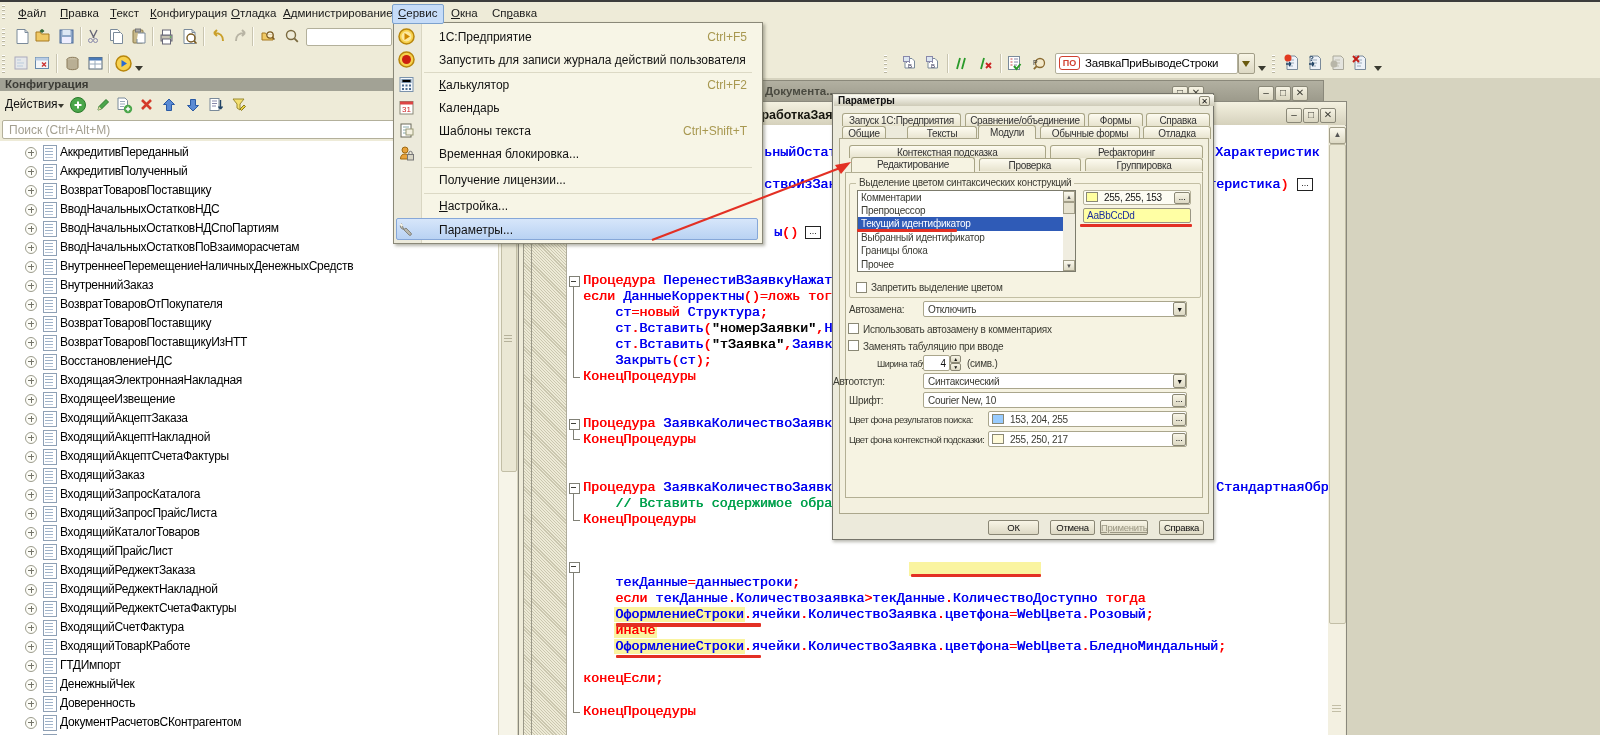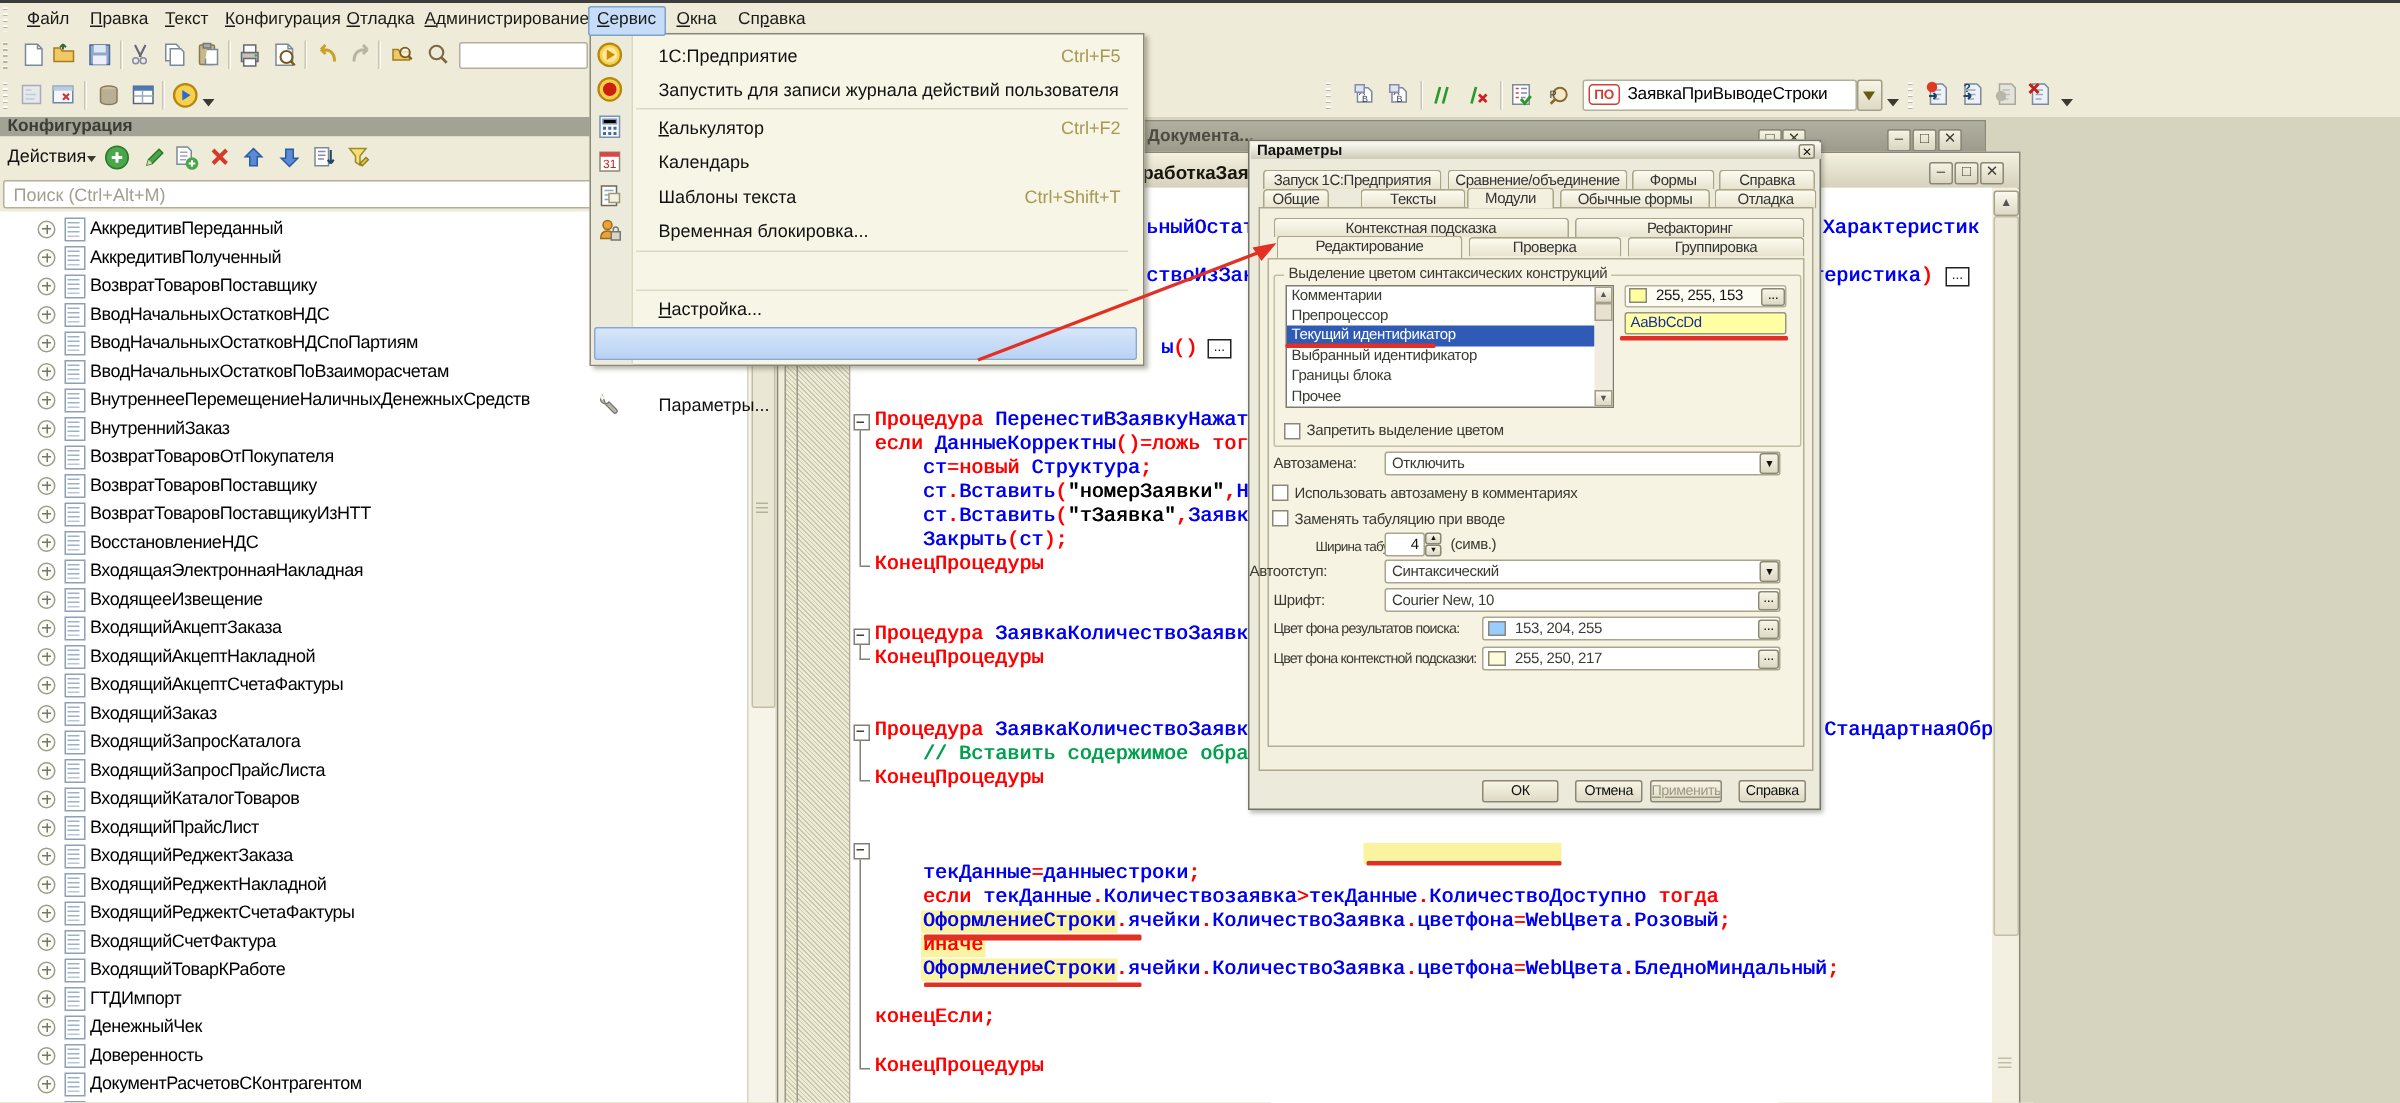--- a/index.html
+++ b/index.html
@@ -579,26 +579,29 @@
 <div class="mrow" style="top:119px;">
       <span class="mico"><svg width="17" height="17">
           <circle cx="7" cy="5" r="3" fill="#e8a33d" stroke="#a06a10"></circle>
           <path d="M2.5 14 Q2.5 9 7 9 Q11.5 9 11.5 14 Z" fill="#e8a33d" stroke="#a06a10"></path>
           <rect x="9.5" y="9.5" width="6" height="5.5" fill="#d8d5c4" stroke="#777"></rect>
           <path d="M10.8 9.5 v-1.5 a1.7 1.7 0 0 1 3.4 0 v1.5" fill="none" stroke="#777"></path>
         </svg></span>
       <span class="lab">Временная блокировка...</span>
     </div>
 <div class="msep" style="top:144px;"></div>
+<div class="mrow" style="top:145px;">
+      <span class="lab">Получение лицензии...</span>
+    </div>
 <div class="msep" style="top:170px;"></div>
 <div class="mrow" style="top:171px;">
       <span class="lab"><u>Н</u>астройка...</span>
     </div>
 <div id="mhl"></div>
-<div class="mrow" style="top:195px;margin-top:40px;">
+<div class="mrow" style="top:195px;">
       <span class="mico"><svg width="17" height="17">
           <path d="M3.5 2.5 a3.2 3.2 0 1 0 4.5 4.5 l5 5 a1.1 1.1 0 0 1-2 2 l-5-5 z" fill="#b9b7ac" stroke="#77766c" stroke-width="0.8"></path>
           <path d="M3.2 2.2 l2 2 -1.6 1.6 -2-2" fill="#f6f4ea"></path>
         </svg></span>
       <span class="lab">Параметры...</span>
     </div>
 </div>
 
 <div class="ab" id="dlg">
   <div id="dlg-title">Параметры</div>

